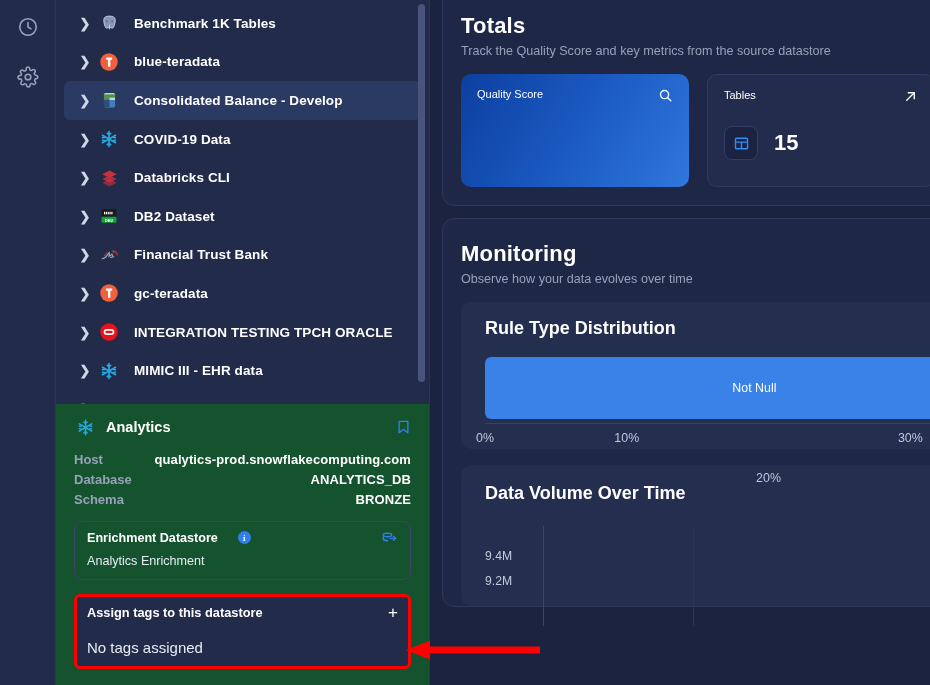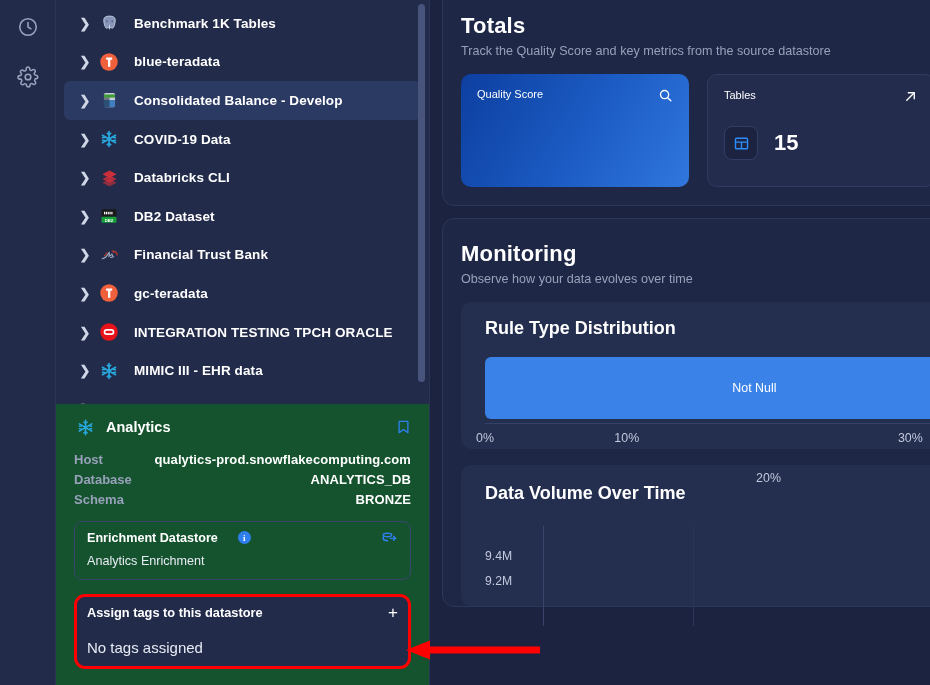--- a/index.html
+++ b/index.html
@@ -117,21 +117,21 @@
     font-family: "Liberation Serif", serif;
   }
   .enrich-spacer { flex: 1; }
   .enrich-ico { color: #2f7ff0; display: flex; cursor: pointer; }
   .enrich-value { font-size: 12.6px; color: #e7ebf5; margin-top: 7px; }
 
   
   #tags-box {
     margin-top: 14px;
     border: 3px solid #ff0000;
-    border-radius: 11px;
+    border-radius: 6px;
     padding: 8px 10px 10px 10px;
     background: #222b4a;
     position: relative;
   }
   .tags-top { display: flex; align-items: center; }
   .tags-title { font-size: 12.8px; font-weight: bold; color: #fff; flex: 1; }
   .plus { color: #fff; font-size: 17px; line-height: 12px; cursor: pointer; }
   .tags-empty { font-size: 15px; color: #e7ebf5; margin-top: 19px; }
 
   

